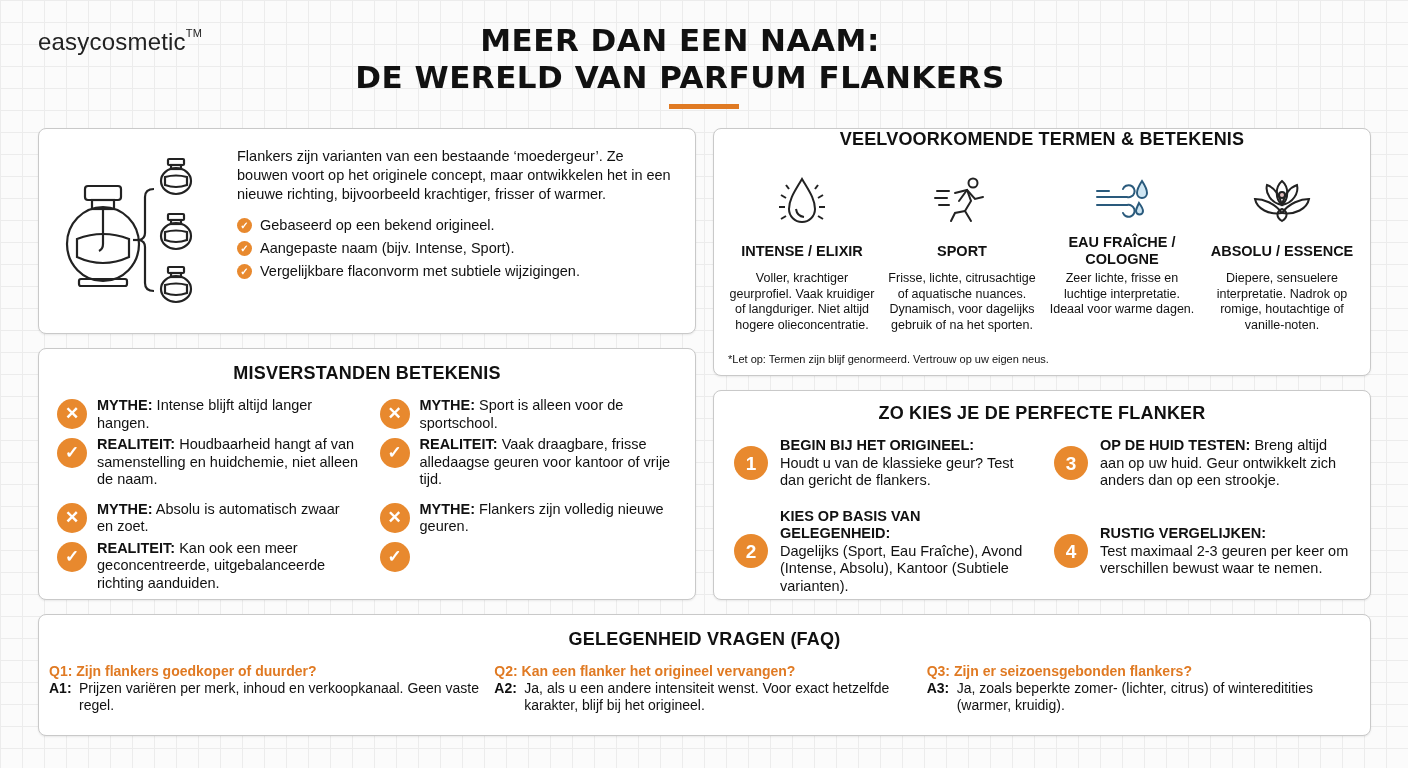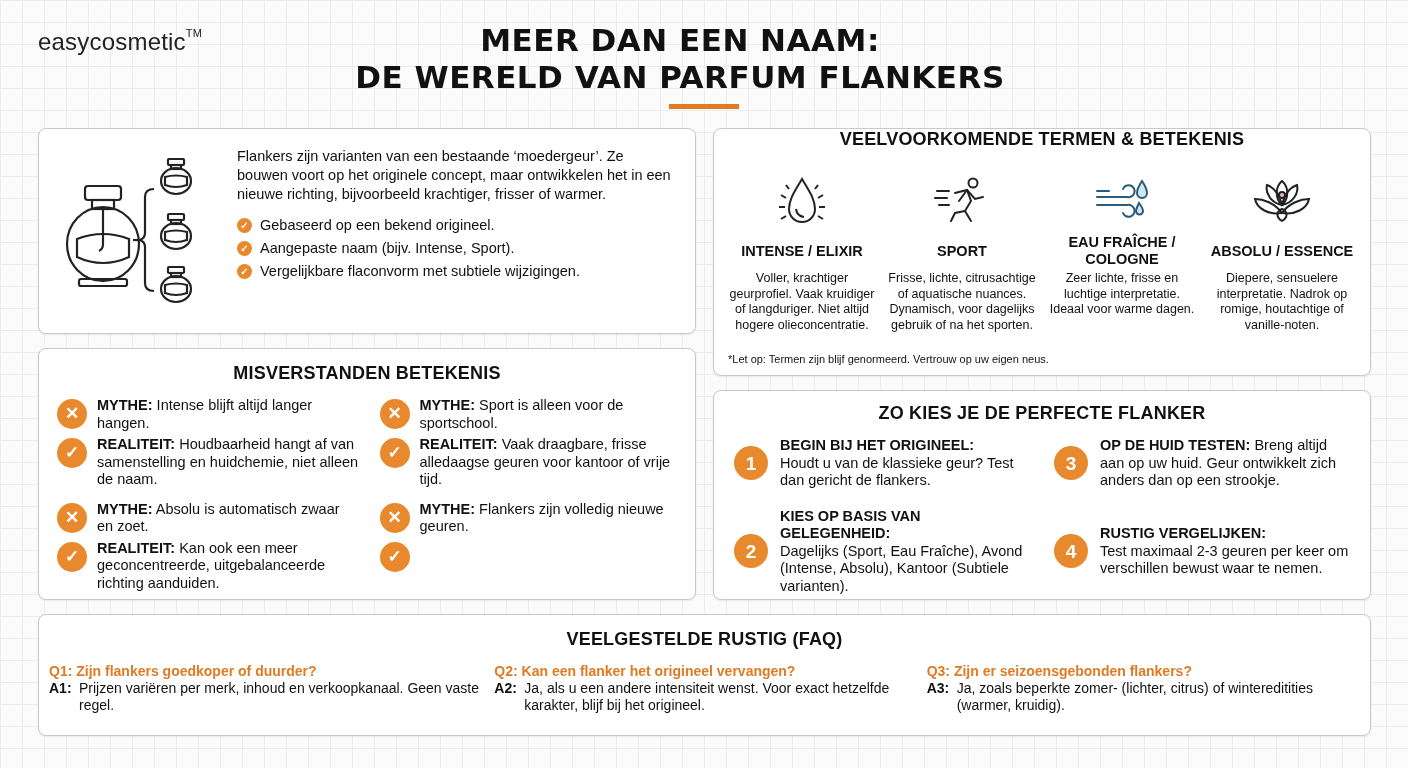--- a/index.html
+++ b/index.html
@@ -255,21 +255,21 @@
         <span><b>KIES OP BASIS VAN GELEGENHEID:</b><br><span>Dagelijks (Sport, Eau Fraîche), Avond (Intense, Absolu), Kantoor (Subtiele varianten).</span></span>
       </div>
     <div class="step">
         <span class="num">4</span>
         <span><b>RUSTIG VERGELIJKEN:</b><br><span>Test maximaal 2-3 geuren per keer om verschillen bewust waar te nemen.</span></span>
       </div>
   </div>
 </div>
 
 <div class="card" id="c5">
-  <div class="card-title">VEELGESTELDE RUSTIG (FAQ)</div>
+  <div class="card-title">GELEGENHEID VRAGEN (FAQ)</div>
   <div class="faqs">
     <div class="faq">
       <div class="q">Q1: Zijn flankers goedkoper of duurder?</div>
       <div class="a">
           <b>A1:</b>
           <span>Prijzen variëren per merk, inhoud en verkoopkanaal. Geen vaste regel.</span>
         </div>
     </div>
     <div class="faq" style="margin-left:13px">
       <div class="q">Q2: Kan een flanker het origineel vervangen?</div>

